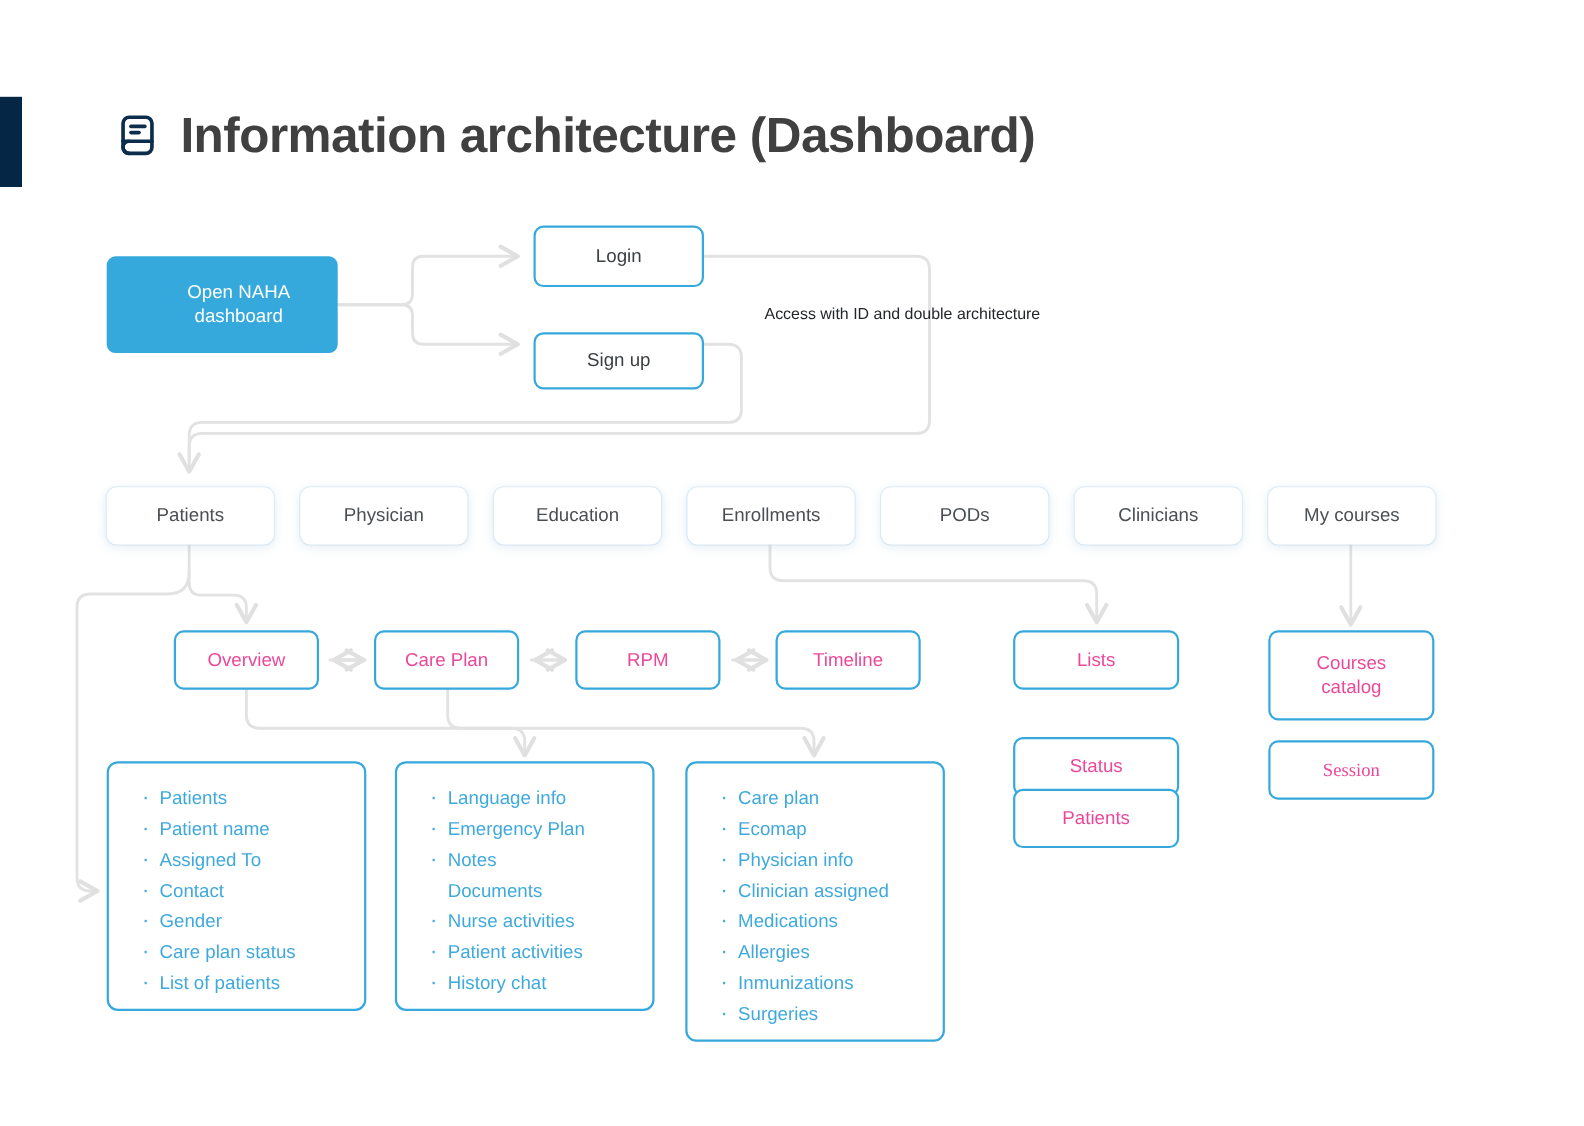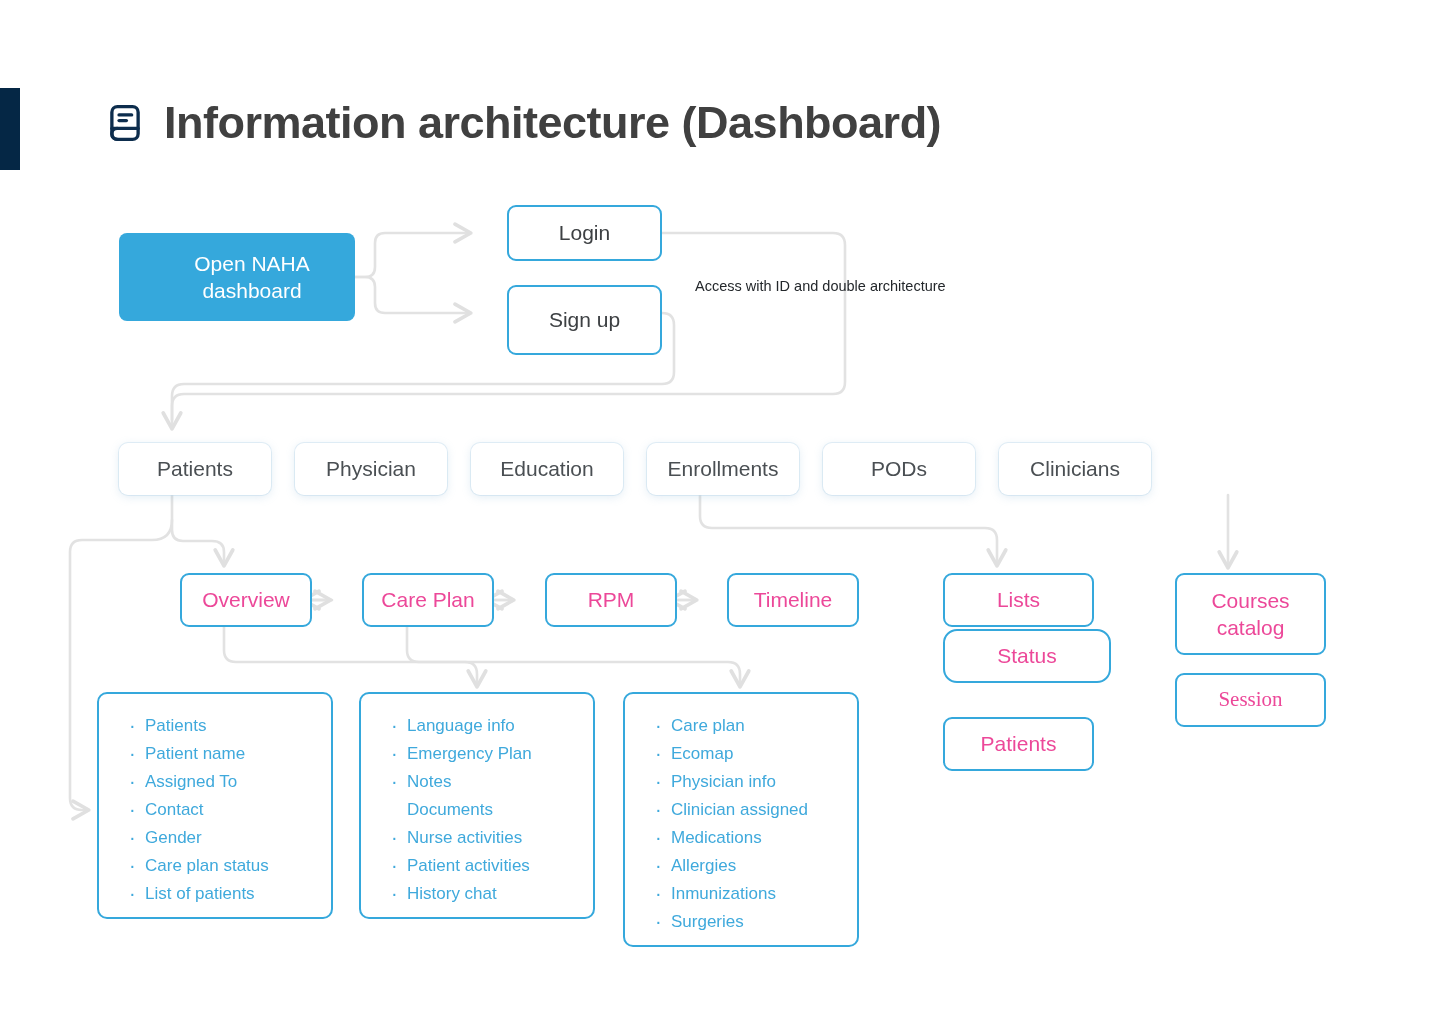--- a/index.html
+++ b/index.html
@@ -32,24 +32,23 @@
 
   
   .links { position:absolute; left:0; top:0; width:1440px; height:1024px; }
 
   
   .node {
     position:absolute;
     display:flex; align-items:center; justify-content:center;
     text-align:center;
     border-radius:9px;
-    font-size:21px;
+    font-size:17px;
     line-height:1.3;
     z-index:3;
-    margin-left:22px;
   }
 
   .node.filled {
     background:#35A8DC;
     color:#ffffff;
     border:none;
   }
   .node.outlined {
     background:#ffffff;
     border:2px solid #35A8DC;
@@ -156,29 +155,29 @@
       <path d="M300 600 H 330" marker-end="url(#ah)"></path>
 
       <path d="M487 600 H 513" marker-start="url(#ah2)"></path>
       <path d="M483 600 H 513" marker-end="url(#ah)"></path>
 
       <path d="M670 600 H 696" marker-start="url(#ah2)"></path>
       <path d="M666 600 H 696" marker-end="url(#ah)"></path>
     </g>
   </svg>
 
-  <div class="node filled" style="left:97px; top:233px; width:236px; height:88px; border-radius:8px; flex-direction:column;padding-left:30px;">
+  <div class="node filled" style="left:97px; top:233px; width:210px; height:88px; border-radius:8px; flex-direction:column;padding-left:30px;">
     <span>Open NAHA</span>
     <span>dashboard</span>
   </div>
 
   <div class="node outlined dark-label" style="left:485px; top:205px; width:155px; height:56px;">
     <span>Login</span>
   </div>
-  <div class="node outlined dark-label" style="left:485px; top:285px; width:155px; height:70px;">
+  <div class="node outlined dark-label" style="left:485px; top:302px; width:155px; height:52px;">
     <span>Sign up</span>
   </div>
 
   <div class="annotation" style="left:695px; top:278px;">Access with ID and double architecture</div>
 
   <div class="node plain" style="left:97px; top:443px; width:152px; height:52px;">
     <span>Patients</span>
   </div>
   <div class="node plain" style="left:273px; top:443px; width:152px; height:52px;">
     <span>Physician</span>
@@ -188,38 +187,41 @@
   </div>
   <div class="node plain" style="left:625px; top:443px; width:152px; height:52px;">
     <span>Enrollments</span>
   </div>
   <div class="node plain" style="left:801px; top:443px; width:152px; height:52px;">
     <span>PODs</span>
   </div>
   <div class="node plain" style="left:977px; top:443px; width:152px; height:52px;">
     <span>Clinicians</span>
   </div>
+  <div class="node plain" style="left:1153px; top:443px; width:152px; height:52px;">
+    <span>My courses</span>
+  </div>
 
   <div class="node outlined" style="left:158px; top:573px; width:132px; height:54px;">
     <span>Overview</span>
   </div>
   <div class="node outlined" style="left:340px; top:573px; width:132px; height:54px;">
     <span>Care Plan</span>
   </div>
   <div class="node outlined" style="left:523px; top:573px; width:132px; height:54px;">
     <span>RPM</span>
   </div>
   <div class="node outlined" style="left:705px; top:573px; width:132px; height:54px;">
     <span>Timeline</span>
   </div>
 
   <div class="node outlined" style="left:921px; top:573px; width:151px; height:54px;">
     <span>Lists</span>
   </div>
-  <div class="node outlined" style="left:921px; top:629px; width:168px; height:54px;border-radius:14px;">
+  <div class="node outlined" style="left:921px; top:670px; width:151px; height:54px;">
     <span>Status</span>
   </div>
   <div class="node outlined" style="left:921px; top:717px; width:151px; height:54px;">
     <span>Patients</span>
   </div>
 
   <div class="node outlined" style="left:1153px; top:573px; width:151px; height:82px; flex-direction:column;">
     <span>Courses</span>
     <span>catalog</span>
   </div>

